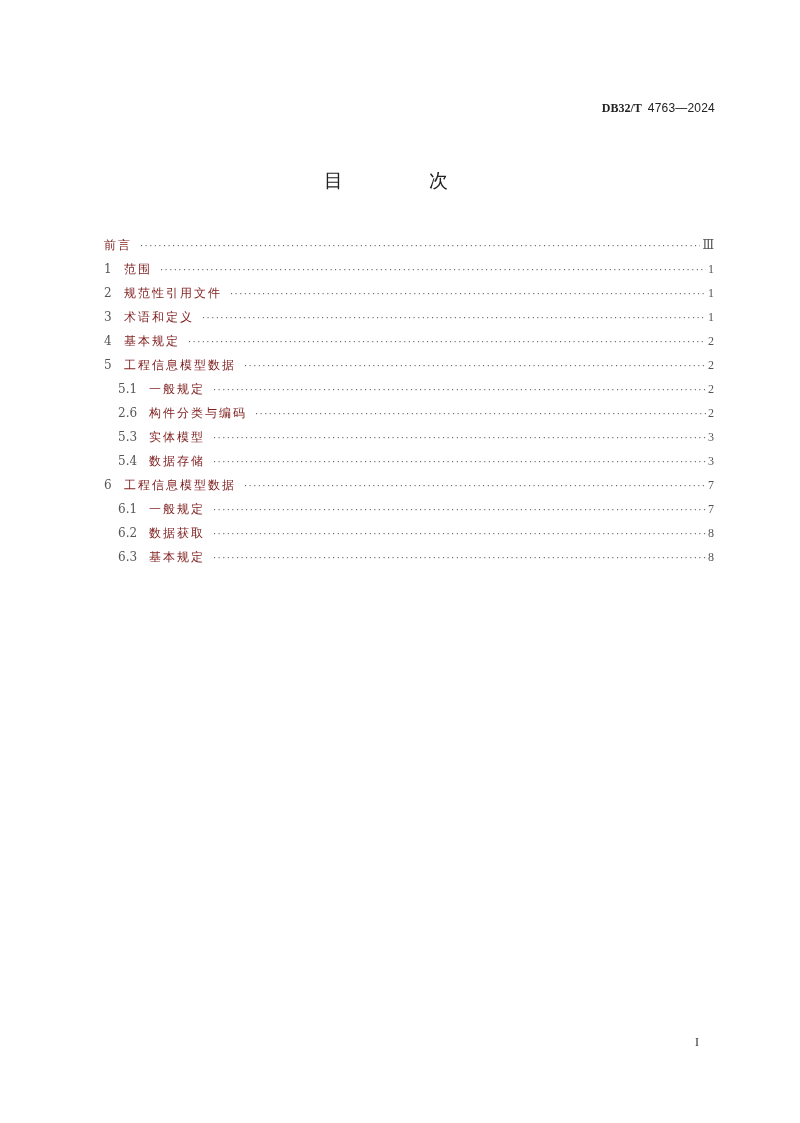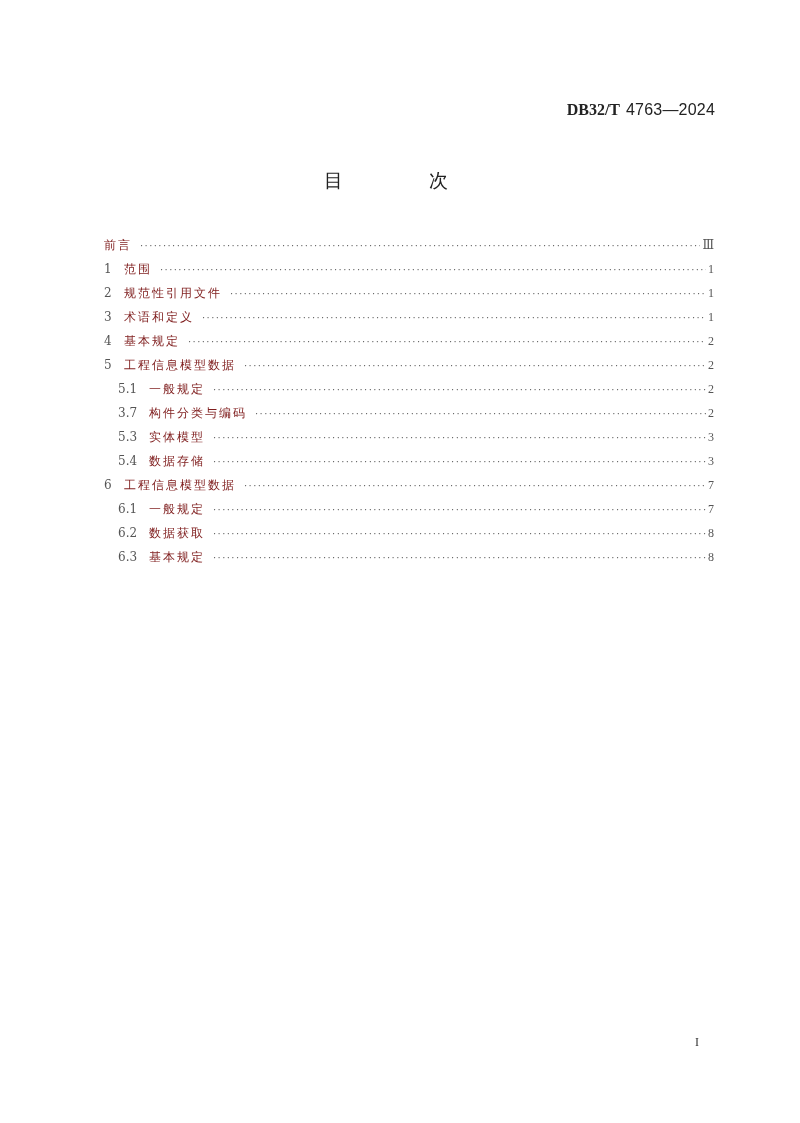--- a/index.html
+++ b/index.html
@@ -12,21 +12,21 @@
       height: 1123px;
       position: relative;
       overflow: hidden;
       font-family: "DejaVu Serif", "Liberation Serif", serif;
       color: #333333;
     }
     .doc-header {
       position: absolute;
       top: 101px;
       right: 85px;
-      font-size: 16px;
+      font-size: 12px;
       color: #222;
       white-space: nowrap;
       font-family: "Liberation Sans", "DejaVu Sans", sans-serif;
     }
     .doc-header .code-prefix {
       font-family: "Liberation Serif", "DejaVu Serif", serif;
       font-weight: bold;
     }
     .doc-header .code-number {
       margin-left: 6px;
@@ -149,21 +149,21 @@
     <span class="toc-leader"></span>
     <span class="toc-page">2</span>
   </li>
   <li class="toc-entry level-2">
     <span class="toc-num">5.1</span>
     <span class="toc-text">一般规定</span>
     <span class="toc-leader"></span>
     <span class="toc-page">2</span>
   </li>
   <li class="toc-entry level-2">
-    <span class="toc-num">3.7</span>
+    <span class="toc-num">2.6</span>
     <span class="toc-text">构件分类与编码</span>
     <span class="toc-leader"></span>
     <span class="toc-page">2</span>
   </li>
   <li class="toc-entry level-2">
     <span class="toc-num">5.3</span>
     <span class="toc-text">实体模型</span>
     <span class="toc-leader"></span>
     <span class="toc-page">3</span>
   </li>

